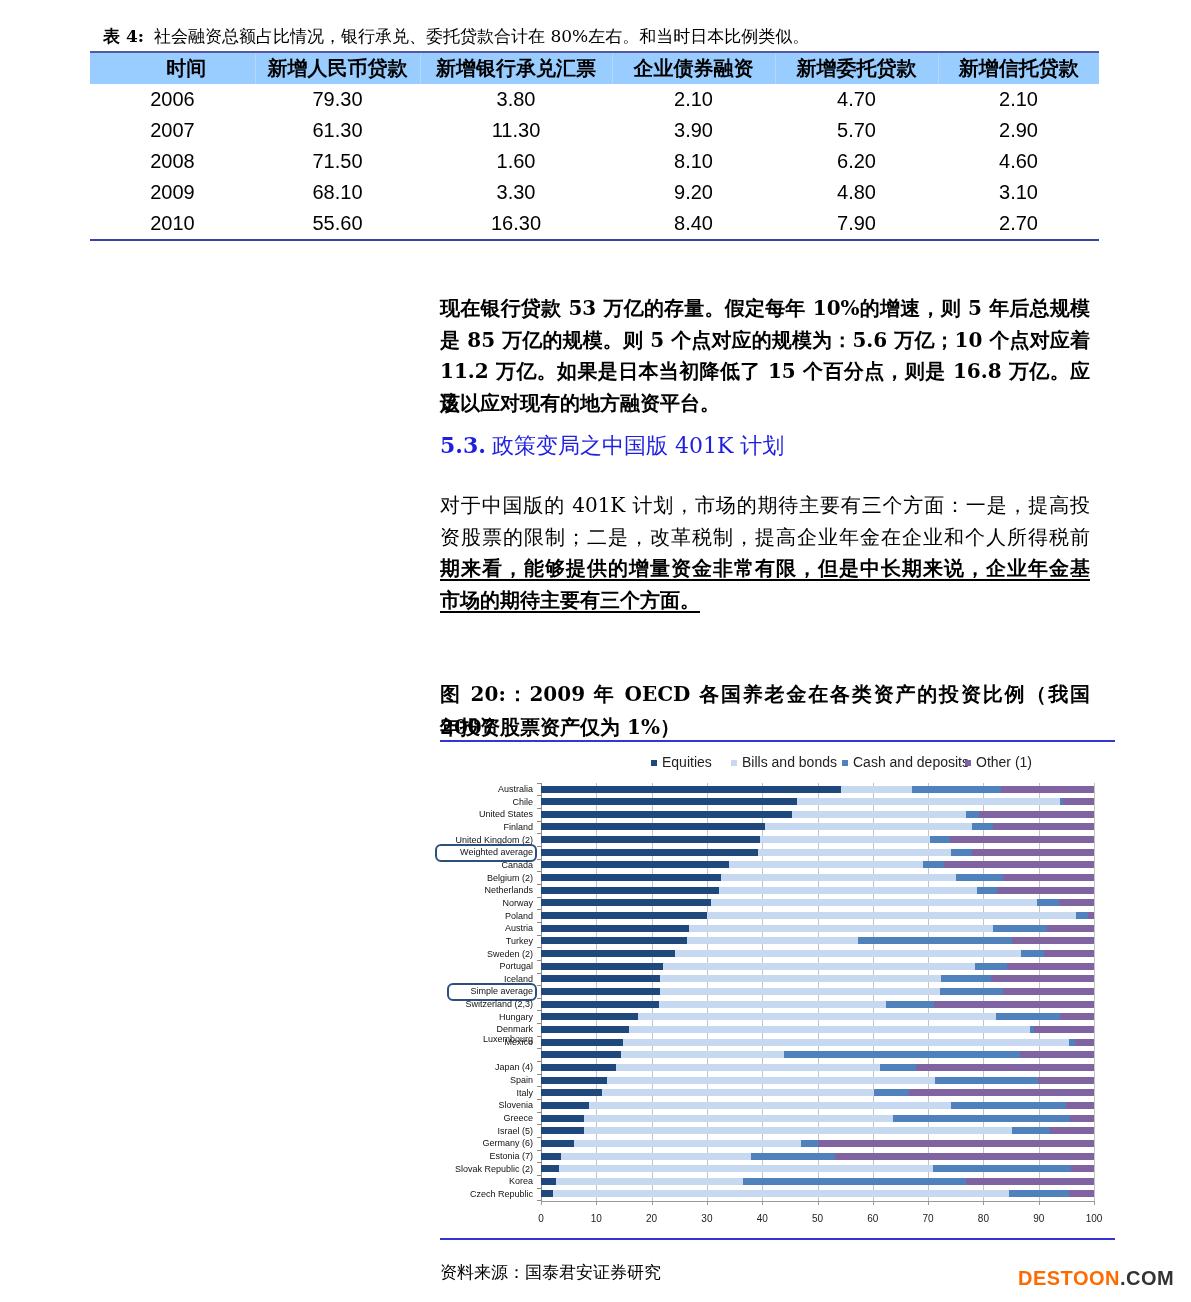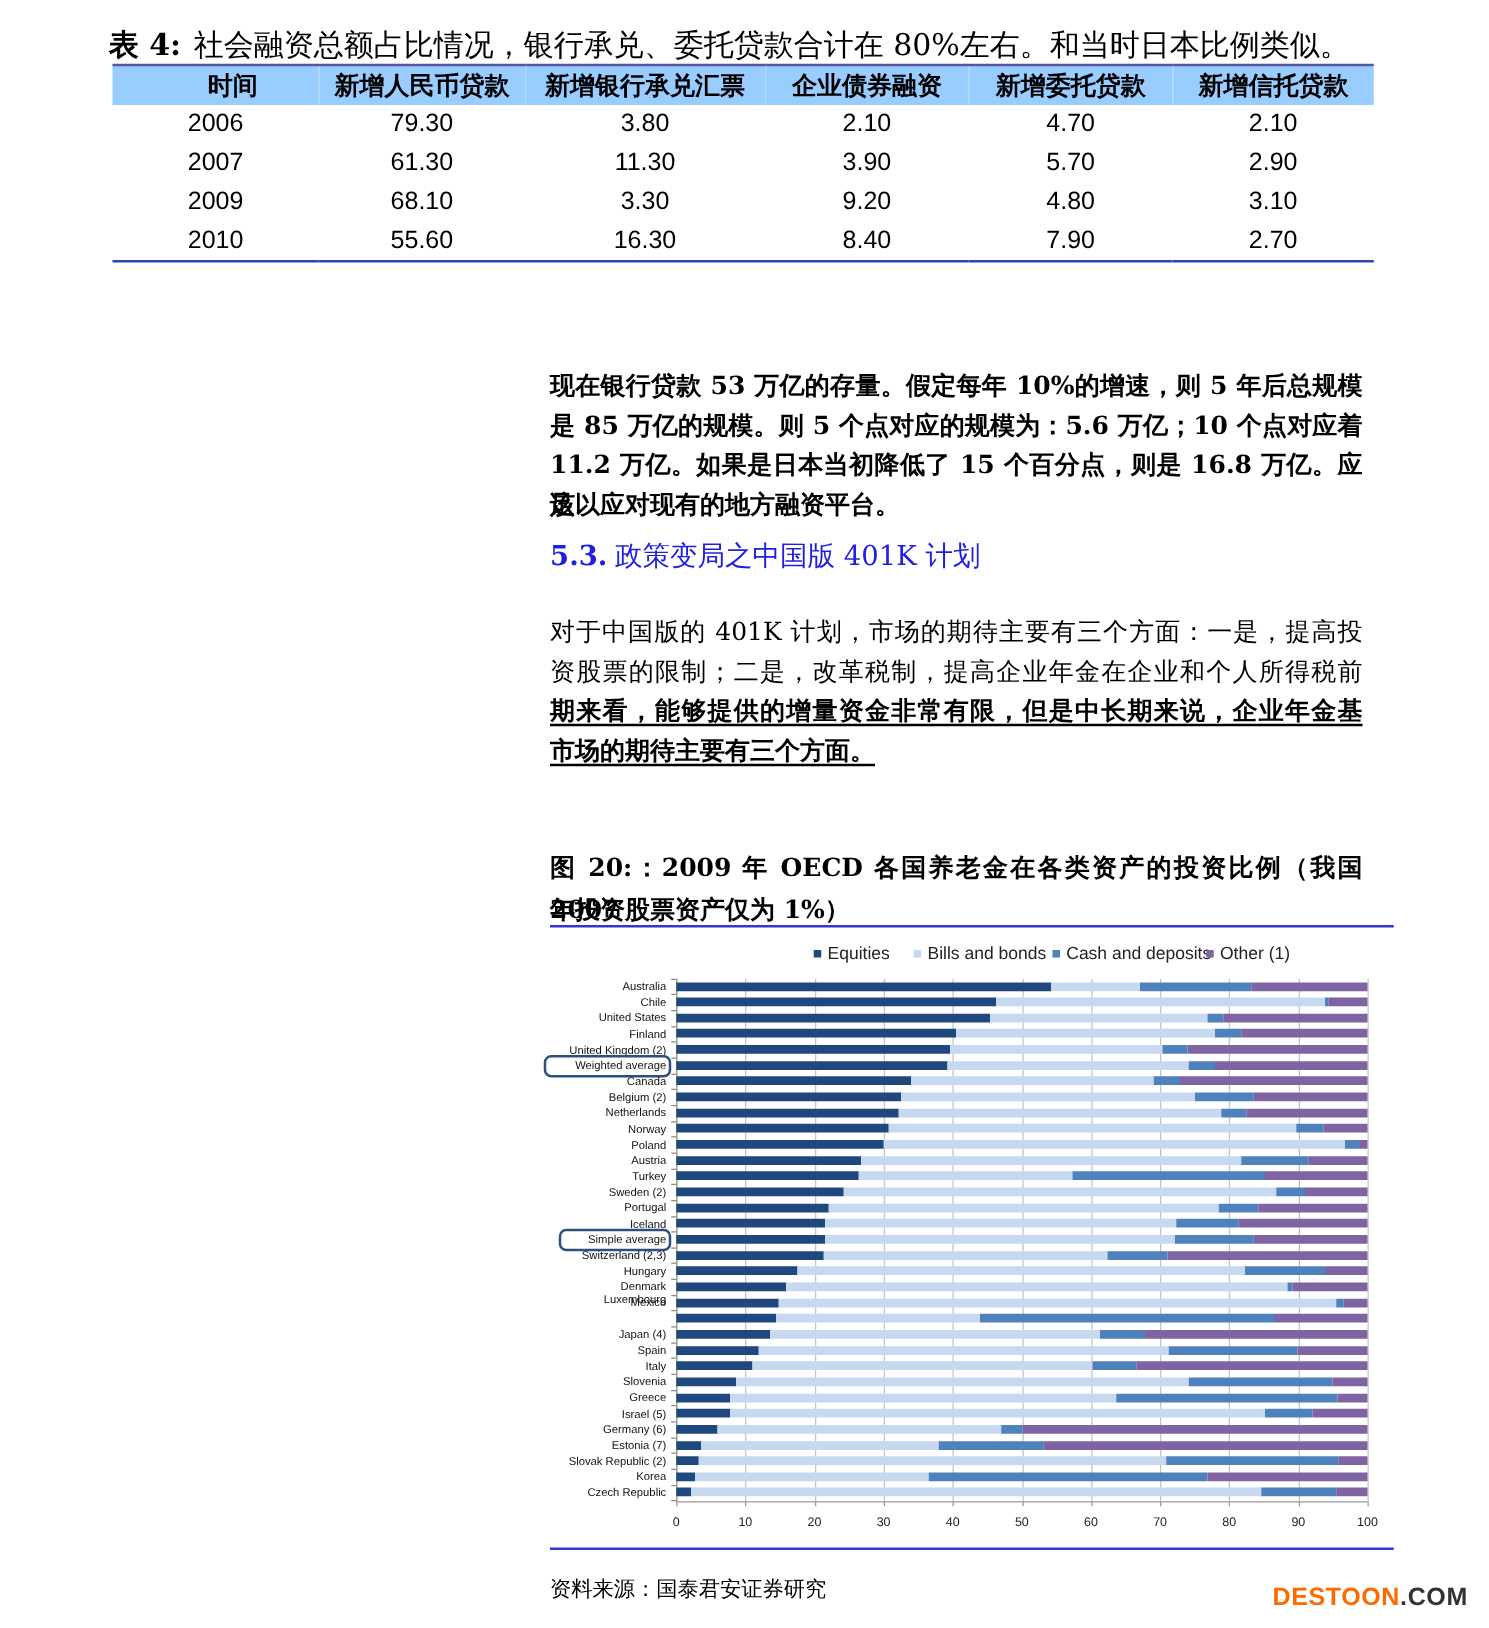--- a/index.html
+++ b/index.html
@@ -4,21 +4,21 @@
 <style>
   html, body { margin:0; padding:0; }
   body {
     width:1191px; height:1302px; position:relative; overflow:hidden;
     background:#ffffff; color:#000;
     font-family:"DejaVu Serif", "Liberation Serif", serif;
   }
   .abs { position:absolute; }
 
   
-  .table-title { left:87px; top:22px; font-size:24px; line-height:28px; white-space:nowrap; }
+  .table-title { left:103px; top:22px; font-size:17px; line-height:28px; white-space:nowrap; }
   .table-title .lbl { font-weight:bold; margin-right:10px; }
   table.data-table {
     position:absolute; left:90px; top:51px; width:1009px;
     border-collapse:collapse; table-layout:fixed;
   }
   .data-table th {
     background:#99CCFF; height:31px; padding:0;
     border-top:2px solid #5656a6; border-left:1px solid #b7d7f7;
     font-size:20px; font-weight:bold; text-align:center; white-space:nowrap;
     font-family:"DejaVu Serif", serif;
@@ -102,20 +102,28 @@
         <td>4.70</td>
         <td>2.10</td>
       </tr>
       <tr>
         <td>2007</td>
         <td>61.30</td>
         <td>11.30</td>
         <td>3.90</td>
         <td>5.70</td>
         <td>2.90</td>
+      </tr>
+      <tr>
+        <td>2008</td>
+        <td>71.50</td>
+        <td>1.60</td>
+        <td>8.10</td>
+        <td>6.20</td>
+        <td>4.60</td>
       </tr>
       <tr>
         <td>2009</td>
         <td>68.10</td>
         <td>3.30</td>
         <td>9.20</td>
         <td>4.80</td>
         <td>3.10</td>
       </tr>
       <tr>

